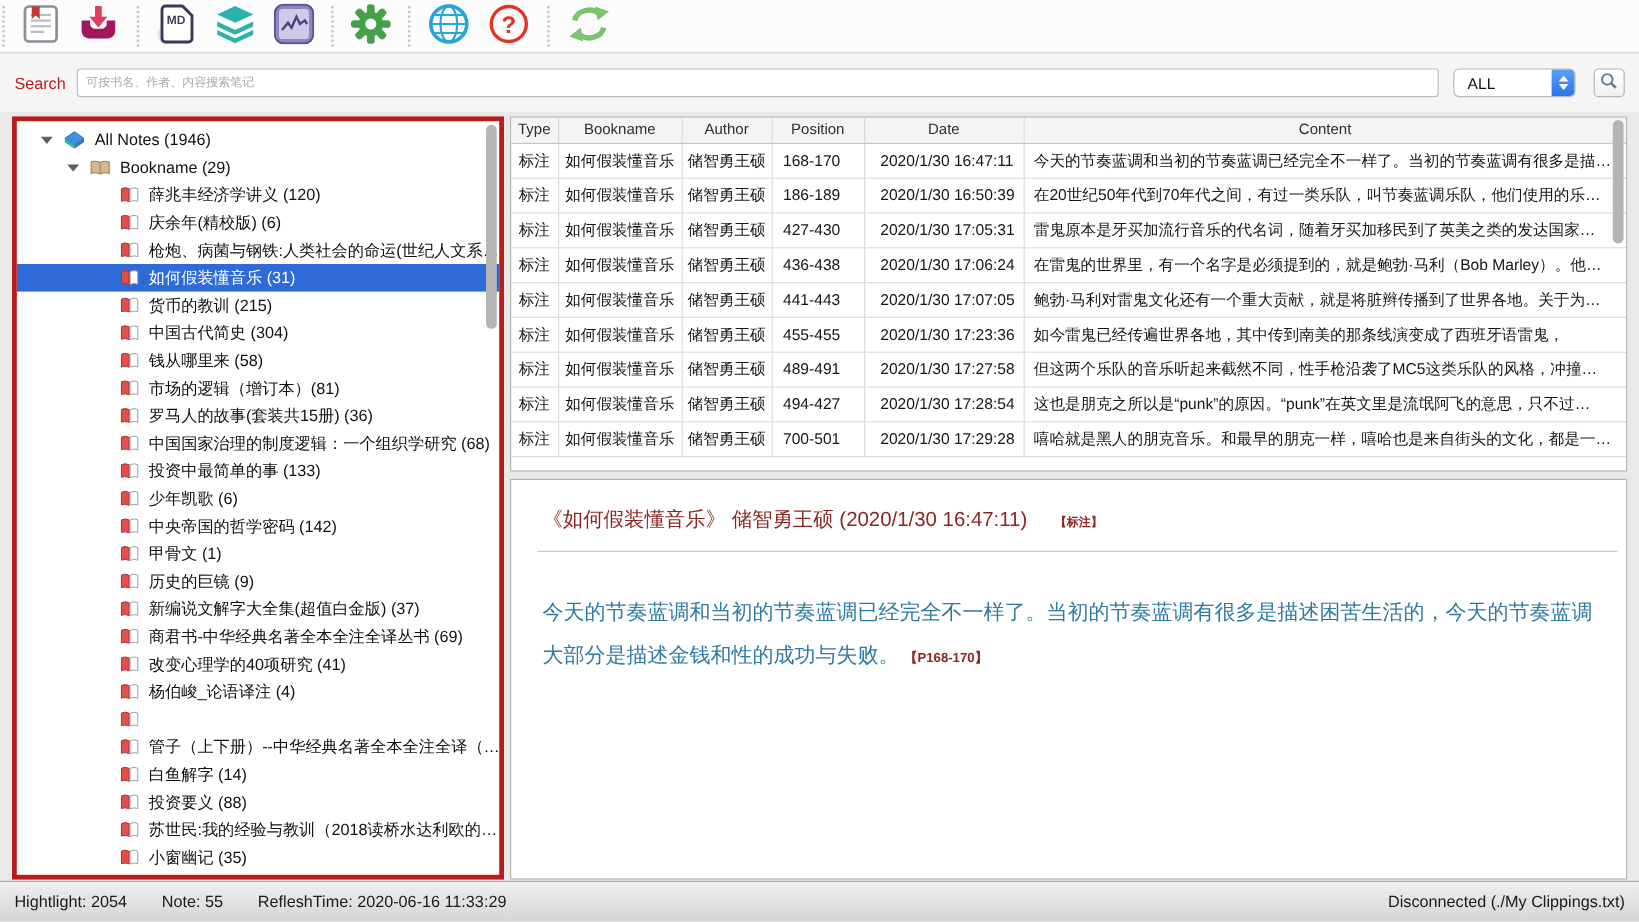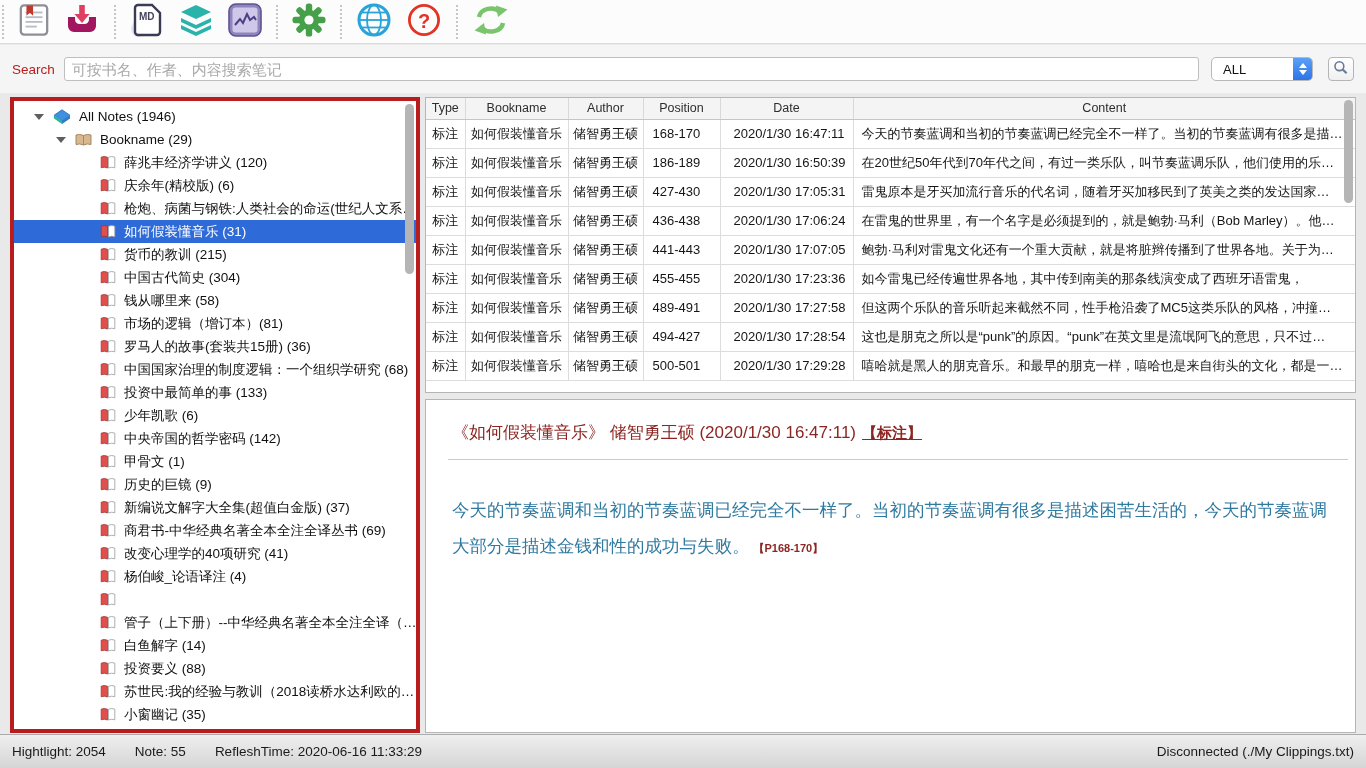--- a/index.html
+++ b/index.html
@@ -11,21 +11,21 @@
              border-bottom:1px solid #dcdcdc; display:flex; align-items:center; }
   .sep { width:0; height:34px; border-left:2px dotted #c6c6c6; margin:0 2px; }
   .tgroup { display:flex; align-items:center; gap:14px; padding:0 12px; }
   .tbtn { background:none; border:none; padding:0; cursor:pointer; display:flex; align-items:center; }
 
   
   .searchrow { position:absolute; top:45px; left:0; right:0; height:48px; background:#f5f5f5;
                display:flex; align-items:center; }
   .search-label { font-size:13.5px; color:#b91c1c; margin:0 9px 0 12px; }
   .search-input { flex:1; height:24px; border:1px solid #bfbfbf; border-radius:3px; background:#fff;
-                  font-size:15px; padding:0 7px; font-family:inherit; color:#222; }
+                  font-size:10px; padding:0 7px; font-family:inherit; color:#222; }
   .search-input::placeholder { color:#a9a9a9; }
   .filter-select { width:102px; height:24px; margin-left:12px; background:#fff; border:1px solid #b9b9b9;
                    border-radius:5px; display:flex; align-items:center; position:relative; cursor:pointer; }
   .filter-value { font-size:13px; color:#111; padding-left:11px; flex:1; }
   .stepper { width:19px; height:22px; border-radius:0 4px 4px 0; background:linear-gradient(#5aa0f8,#2e74e8);
              display:flex; flex-direction:column; align-items:center; justify-content:center; gap:2px; }
   .tri-up { width:0; height:0; border-left:4px solid transparent; border-right:4px solid transparent; border-bottom:5px solid #fff; }
   .tri-dn { width:0; height:0; border-left:4px solid transparent; border-right:4px solid transparent; border-top:5px solid #fff; }
   .search-btn { width:26px; height:24px; margin:0 12px 0 15px; border:1px solid #b5b5b5; border-radius:4px;
                 background:linear-gradient(#ffffff,#f0f0f0); display:flex; align-items:center; justify-content:center; cursor:pointer; }
@@ -60,21 +60,21 @@
   td.c3 { text-align:left; padding-left:9px; }
   td.c4 { text-align:left; padding-left:13px; }
   td.c5 { text-align:left; padding-left:8px; }
   .tb-scroll { position:absolute; top:0; right:0; width:13px; bottom:0; }
   .tb-scroll .thumb { position:absolute; top:2px; right:2px; width:9px; height:103px; border-radius:5px; background:#b5b5b5; }
 
   
   .detail-panel { position:absolute; left:425px; top:399px; width:931px; bottom:35px; background:#fff;
                   border:1px solid #b5b5b5; overflow:hidden; }
   .d-title { margin:21px 10px 0 26px; font-size:17px; color:#8c2622; white-space:nowrap; overflow:hidden; }
-  .d-tag { font-size:15px; font-weight:bold; color:#8c2622; margin-left:6px;text-decoration:underline; }
+  .d-tag { font-size:10px; font-weight:bold; color:#8c2622; margin-left:23px; }
   .d-div { border:none; border-top:1px solid #cbcbcb; margin:15px 7px 0 22px; }
   .d-body { margin:33px 16px 0 26px; font-size:17.5px; color:#2f7aa0; line-height:2.05; }
   .d-ref { font-size:11px; font-weight:bold; color:#8c2622; margin-left:4px; }
 
   
   .statusbar { position:absolute; left:0; right:0; bottom:0; height:34px;
                background:linear-gradient(#efefef,#d5d5d5); border-top:1px solid #ababab;
                display:flex; align-items:center; font-size:13.5px; color:#1a1a1a; padding:0 12px; }
   .statusbar .s-item { margin-right:29px; }
   .statusbar .s-right { margin-left:auto; }
@@ -539,21 +539,21 @@
           <td class="c1">如何假装懂音乐</td>
           <td class="c2">储智勇王硕</td>
           <td class="c3">494-427</td>
           <td class="c4">2020/1/30 17:28:54</td>
           <td class="c5">这也是朋克之所以是“punk”的原因。“punk”在英文里是流氓阿飞的意思，只不过…</td>
         </tr>
         <tr>
           <td class="c0">标注</td>
           <td class="c1">如何假装懂音乐</td>
           <td class="c2">储智勇王硕</td>
-          <td class="c3">500-501</td>
+          <td class="c3">700-501</td>
           <td class="c4">2020/1/30 17:29:28</td>
           <td class="c5">嘻哈就是黑人的朋克音乐。和最早的朋克一样，嘻哈也是来自街头的文化，都是一…</td>
         </tr>
       </tbody>
   </table>
   <div class="tb-scroll">
       <div class="thumb"></div>
     </div>
 </div>
 

